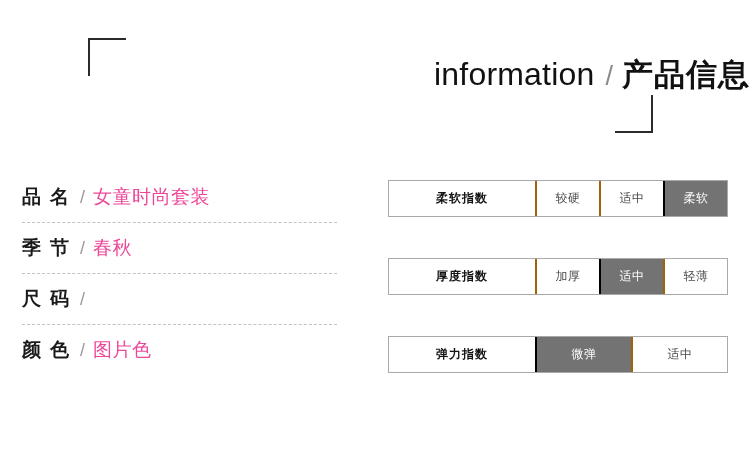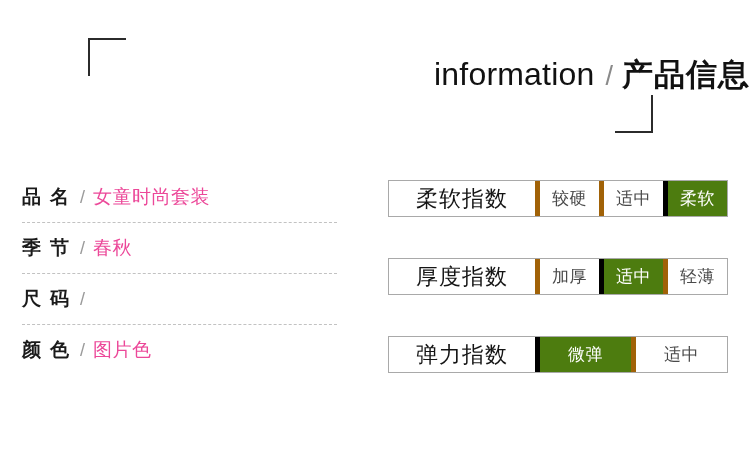--- a/index.html
+++ b/index.html
@@ -122,41 +122,41 @@
     background: #ffffff;
     margin-bottom: 41px;
   }
   .index-bar:last-child { margin-bottom: 4px; }
 
   .index-title {
     width: 146px;
     display: flex;
     align-items: center;
     justify-content: center;
-    font-size: 22px;
-    font-weight: 400;
+    font-size: 12px;
+    font-weight: 700;
     color: #141414;
     letter-spacing: 1px;
     white-space: nowrap;
   }
   .index-opt {
     flex: 1 1 0;
     display: flex;
     align-items: center;
     justify-content: center;
-    font-size: 17px;
+    font-size: 12px;
     font-weight: 400;
     color: #4a4a4a;
     letter-spacing: 0.5px;
     white-space: nowrap;
-    border-left: 5px solid #a16207;
+    border-left: 2px solid #a16207;
     box-sizing: border-box;
   }
   .index-opt.is-active {
-    background: #4d7c0f;
+    background: #737373;
     color: #ffffff;
     font-weight: 500;
     border-left-color: #000000;
   }
 </style>
 </head>
 <body>
 
 <div id="header-block">
   <div id="corner-top-left"></div>

